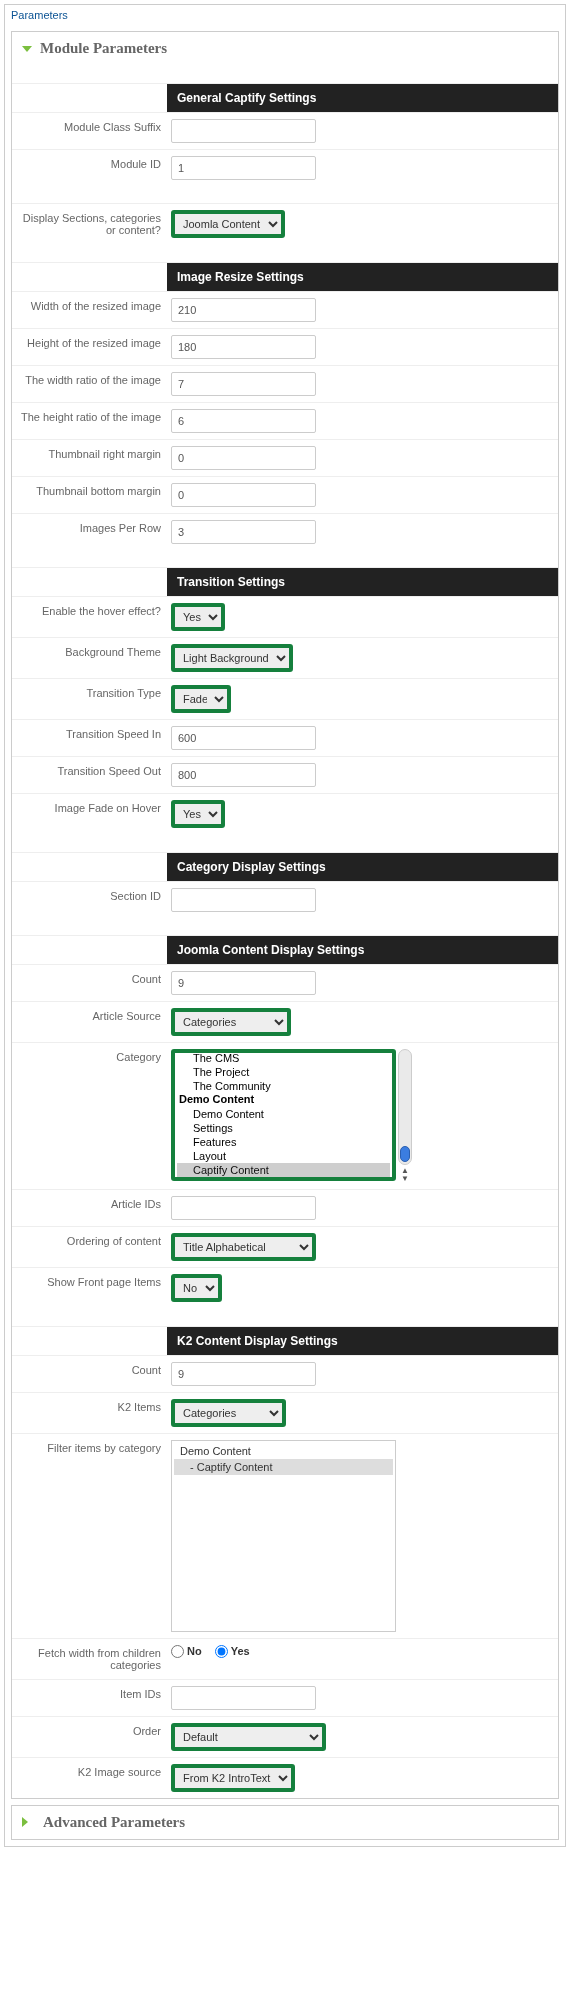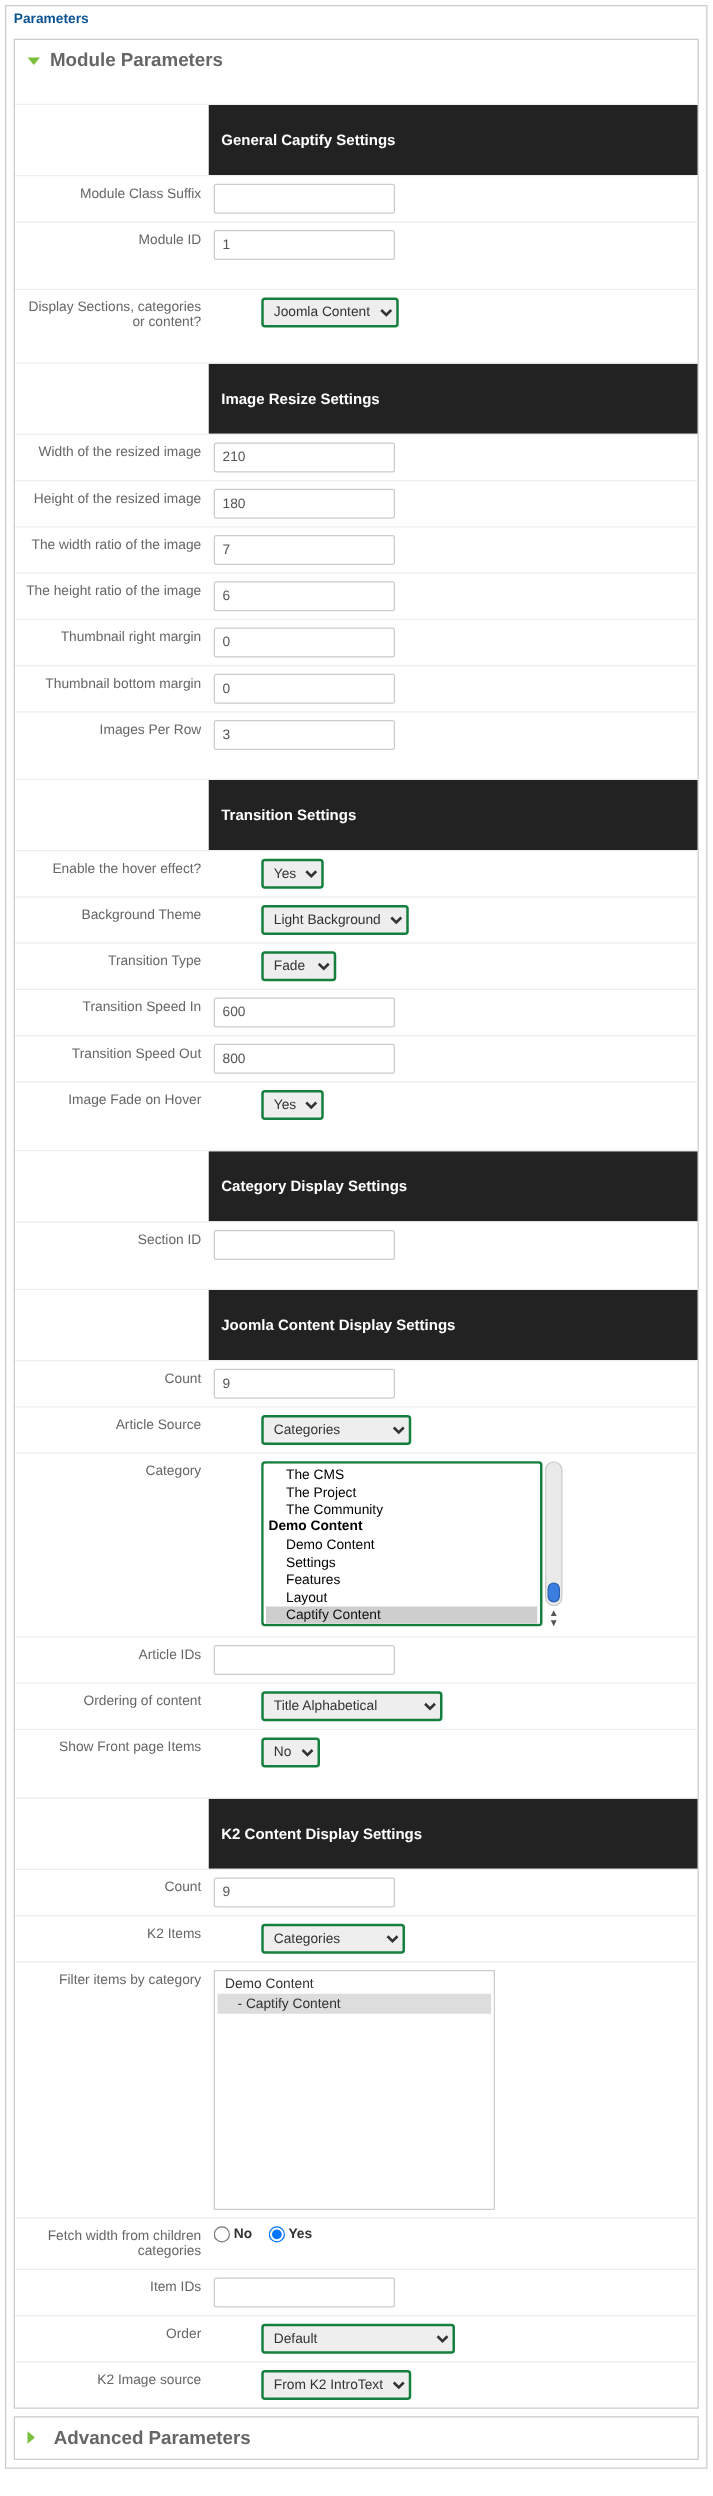--- a/index.html
+++ b/index.html
@@ -1,33 +1,33 @@
 <!DOCTYPE html>
 <html><head>
 <meta charset="utf-8">
 <style>
 * { box-sizing: border-box; margin: 0; padding: 0; }
 body { font-family: Arial, Helvetica, sans-serif; font-size: 11px; background: #fff; color: #333; padding: 4px; }
 .outer-panel { border: 1px solid #ccc; width: 562px; }
-.panel-title { color: #0b5394; font-weight: bold; font-size: 11px; padding: 4px 6px; }
+.panel-title { color: #0b5394; font-weight: normal; font-size: 11px; padding: 4px 6px; }
 .pane { border: 1px solid #ccc; margin: 6px; background: #fff; }
-.pane-header { padding: 8px 10px; display: flex; align-items: center; cursor: pointer; }
+.pane-header { padding: 8px 10px; display: flex; align-items: center; cursor: pointer; font-family: Liberation Serif, serif; }
 .pane-header .arrow { width: 0; height: 0; border-left: 5px solid transparent; border-right: 5px solid transparent; margin-right: 8px; }
 .pane-header .arrow.down { border-top: 6px solid #7bbf3f; }
 .pane-header .arrow.right { border-top: 5px solid transparent; border-bottom: 5px solid transparent; border-left: 6px solid #7bbf3f; margin-right: 10px; }
 .pane-header h3 { color: #666; font-size: 15px; font-weight: bold; }
 .pane-body { padding: 0; }
 .params-table { width: 100%; border-collapse: collapse; }
 .params-table td { border-top: 1px solid #eee; vertical-align: top; }
 .label-cell { width: 155px; text-align: right; padding: 8px 6px 8px 4px; color: #666; font-size: 11px; font-weight: normal; }
 .value-cell { padding: 6px 8px 6px 4px; }
-.section-header { background: #222; color: #fff; font-weight: bold; font-size: 12px; padding: 21px 10px; }
+.section-header { background: #222; color: #fff; font-weight: bold; font-size: 12px; padding: 7px 10px; }
 .section-header-cell { padding: 0; border: none; }
 input[type="text"] { border: 1px solid #ccc; padding: 5px 6px; font-size: 11px; color: #555; border-radius: 2px; width: 145px; }
-select { border: 2px solid #15803d; background: #eee; padding: 3px 4px; font-size: 11px; color: #333; border-radius: 3px; margin-left: 38px; }
+select { border: 4px solid #15803d; background: #eee; padding: 3px 4px; font-size: 11px; color: #333; border-radius: 3px; }
 select[multiple] { background: #fff; width: 225px; height: 132px; font-size: 11px; padding: 2px; }
 select[multiple] option { padding: 1px 4px; }
 select[multiple] optgroup { font-weight: bold; font-style: normal; color: #000; }
 select[multiple] option.indent1 { padding-left: 16px; }
 .multi-wrapper { display: flex; align-items: flex-start; }
 .multi-scroll { display: flex; flex-direction: column; align-items: center; margin-left: 2px; }
 .scroll-track { width: 14px; height: 116px; background: #eaeaea; border: 1px solid #ccc; border-radius: 7px; position: relative; }
 .scroll-thumb { position: absolute; left: 1px; width: 10px; height: 16px; background: #3b7de0; border: 1px solid #2a5fb0; border-radius: 5px; bottom: 2px; }
 .scroll-arrows { display: flex; flex-direction: column; margin-top: 2px; }
 .scroll-arrows span { font-size: 8px; line-height: 8px; color: #555; text-align: center; }

